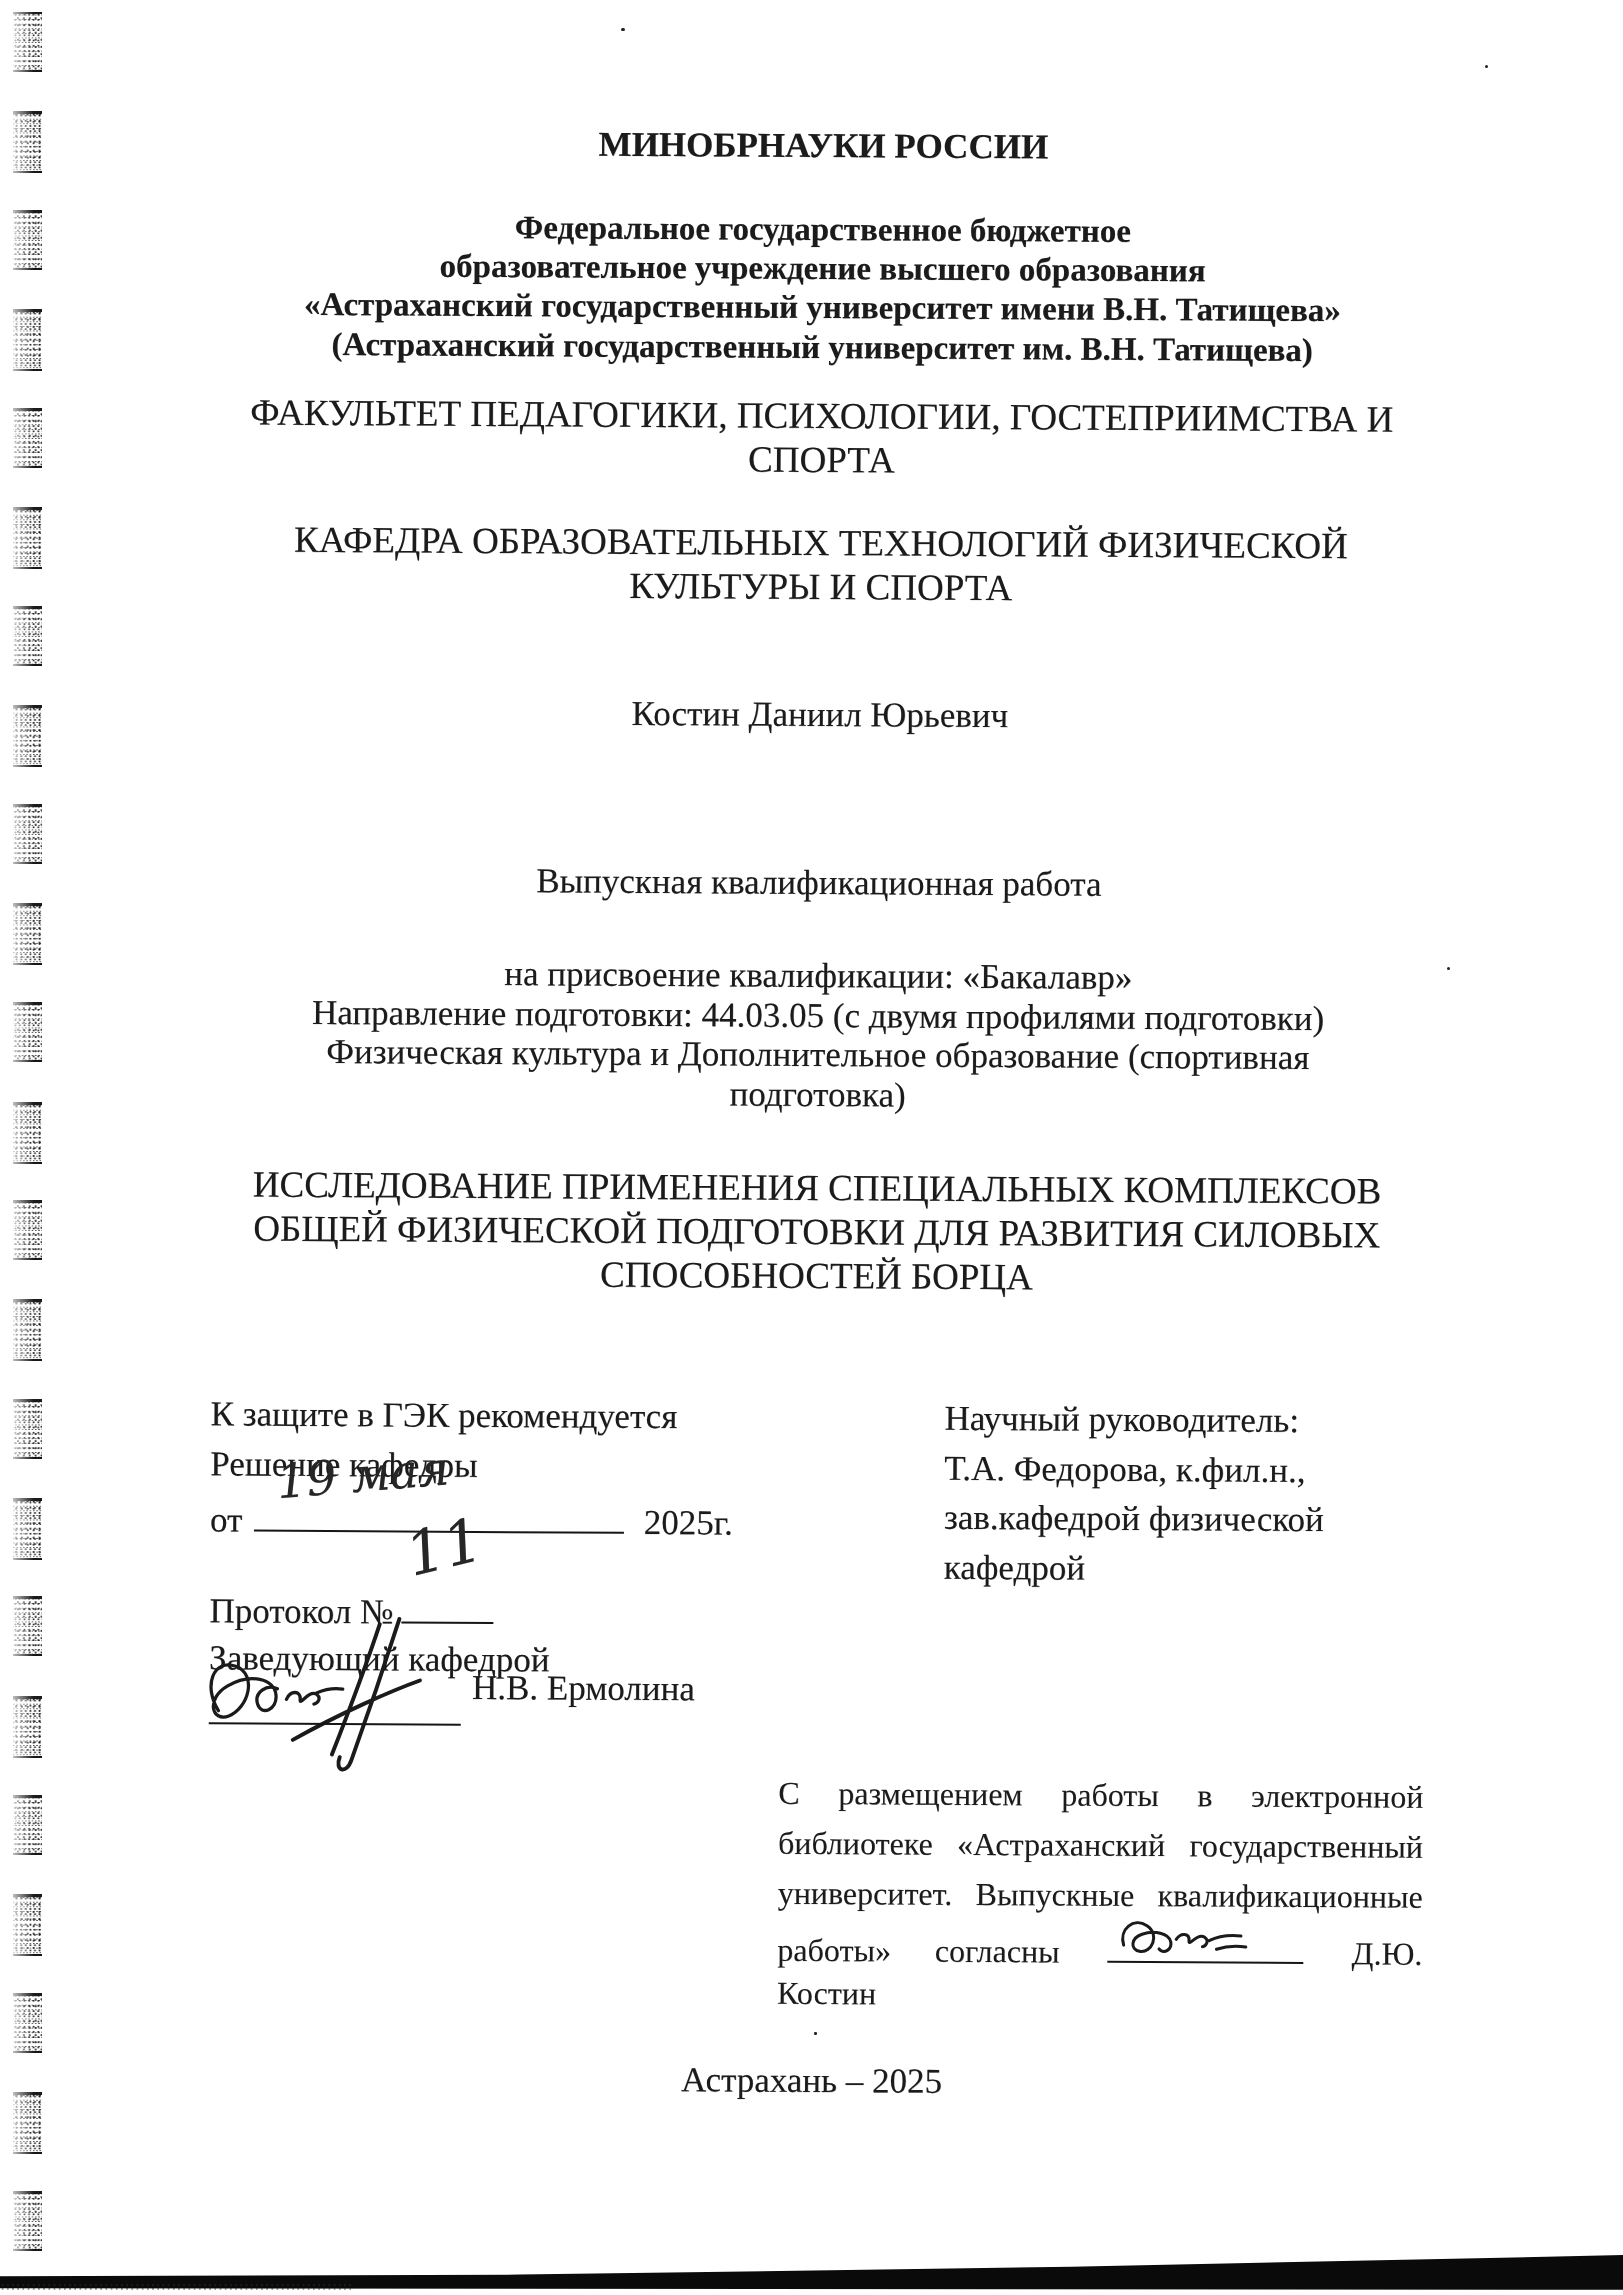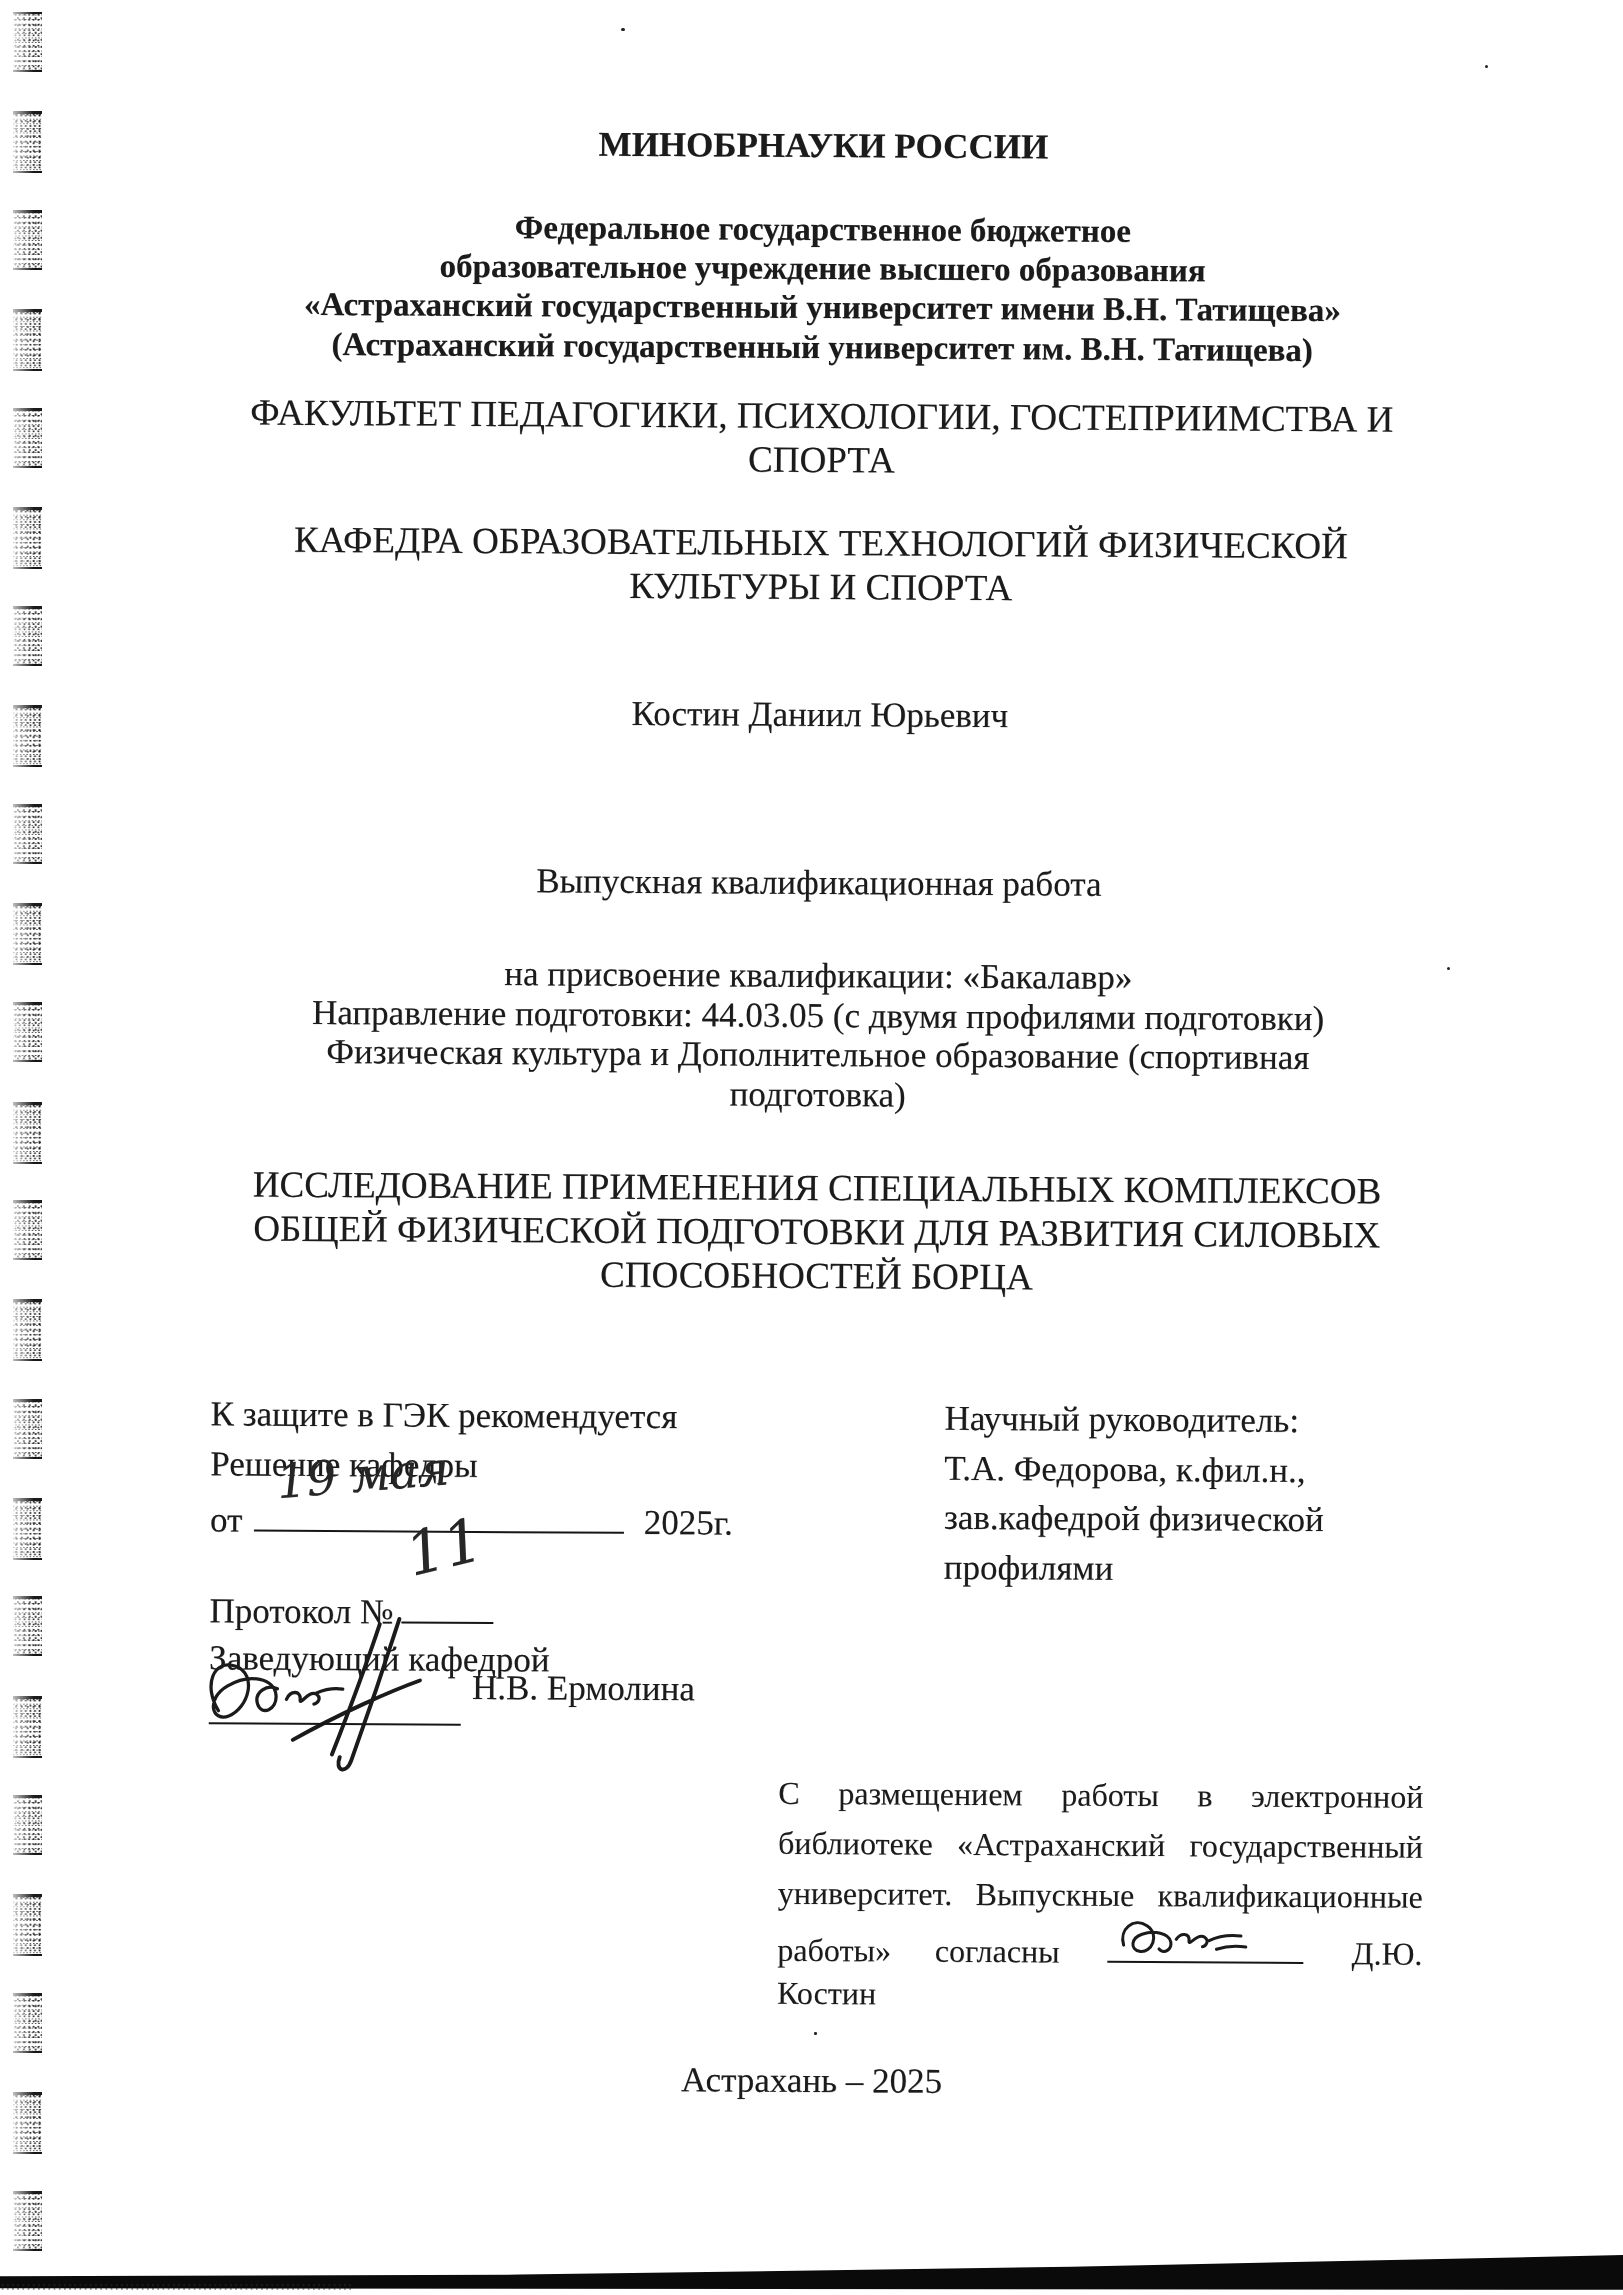--- a/index.html
+++ b/index.html
@@ -124,21 +124,21 @@
         <path d="M36,156 C12,118 28,76 62,88 C96,100 82,152 52,164 C26,174 16,138 50,118 C84,98 122,106 124,132 C126,154 102,164 96,146 C90,128 110,114 126,122 M140,138 c6,-14 22,-14 21,0 c-1,12 13,-16 25,-8 c8,6 2,14 -4,15 M186,128 c14,-6 28,-8 40,-6" stroke-width="5"></path>
         <path d="M282,22 C262,84 230,170 210,222 M312,14 C292,78 262,168 240,230 C232,254 214,246 222,226 M150,200 C220,160 300,124 344,108" stroke-width="6"></path>
       </svg>
       <span style="position:absolute;left:0;top:63px;width:252px;border-bottom:2.6px solid #161616;height:0"></span>
       <span class="f53" style="position:absolute;left:263px;top:6.5px">Н.В. Ермолина</span>
     </div>
 
     <div class="ln f53 col-ln" style="left:947px;top:1393px">Научный руководитель:</div>
     <div class="ln f53 col-ln" style="left:947px;top:1443px">Т.А. Федорова, к.фил.н.,</div>
     <div class="ln f53 col-ln" style="left:947px;top:1492px">зав.кафедрой физической</div>
-    <div class="ln f53 col-ln" style="left:947px;top:1542px">профилями</div>
+    <div class="ln f53 col-ln" style="left:947px;top:1542px">кафедрой</div>
 
     <div class="consent">
       <div class="jl">С размещением работы в электронной</div>
       <div class="jl">библиотеке «Астраханский государственный</div>
       <div class="jl">университет. Выпускные квалификационные</div>
       <div class="row4">
         <span style="word-spacing:36px">работы» согласны</span>
         <span class="consent-uline">
           <svg class="sigsvg" style="left:3.9px;top:-25px" width="171" height="68" viewBox="0 0 280 110">
             <path d="M20,70 C12,44 36,24 58,38 C80,52 66,84 46,80 C30,77 32,58 50,52 C70,45 94,50 97,64 C100,76 86,86 78,76 M106,60 c8,-12 22,-10 21,2 c-1,12 13,-14 25,-6 c9,6 3,15 -3,16 M160,62 c16,-8 34,-10 52,-8 M172,76 c18,-6 34,-6 48,-4" stroke-width="5"></path>

